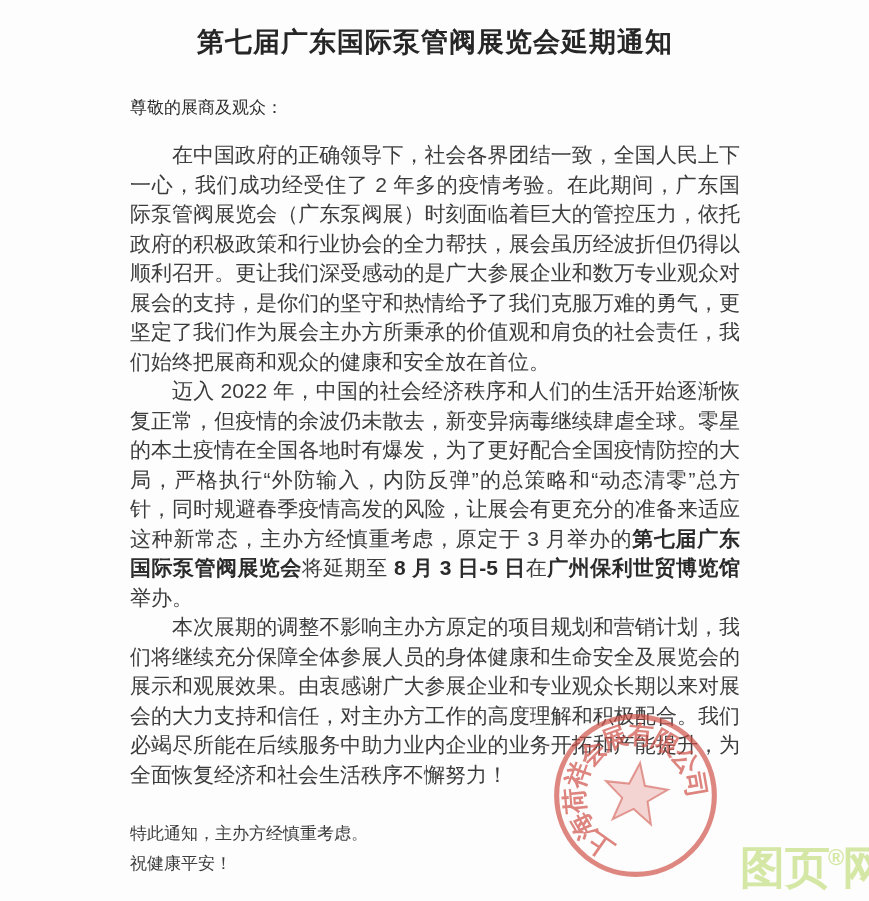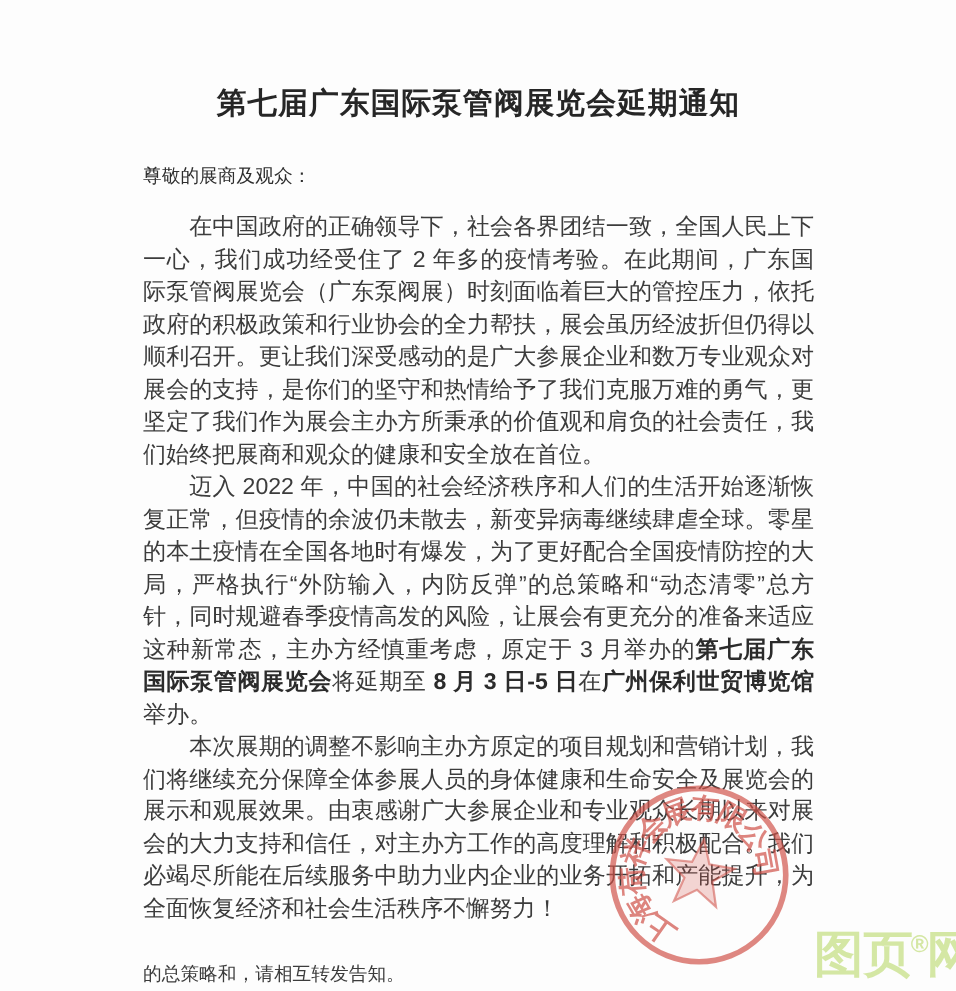--- a/index.html
+++ b/index.html
@@ -8,21 +8,21 @@
     width:869px;
     height:901px;
     margin:0 auto;
     background:#fdfdfd;
     overflow:hidden;
     font-family:"Liberation Sans","DejaVu Sans",sans-serif;
     color:#3c3c3c;
   }
   .content { padding:0 129px 0 130px; }
   h1.title {
-    margin:12px; padding-top:64px;
+    margin:0; padding-top:24px;
     font-size:27px; line-height:36px;
     font-weight:700; text-align:center;
     color:#262626; letter-spacing:1px;
   }
   .salutation {
     margin:36px 0 0 0;
     font-size:17px; line-height:24px;
     font-weight:400; color:#2e2e2e;
   }
   .body-text { margin-top:20px; }
@@ -73,21 +73,21 @@
 
 <div class="page">
   <div class="content">
     <h1 class="title">第七届广东国际泵管阀展览会延期通知</h1>
     <p class="salutation">尊敬的展商及观众：</p>
     <div class="body-text" id="paragraphs">
         <p><span class="seg-r">在中国政府的正确领导下，社会各界团结一致，全国人民上下一心，我们成功经受住了 2 年多的疫情考验。在此期间，广东国际泵管阀展览会（广东泵阀展）时刻面临着巨大的管控压力，依托政府的积极政策和行业协会的全力帮扶，展会虽历经波折但仍得以顺利召开。更让我们深受感动的是广大参展企业和数万专业观众对展会的支持，是你们的坚守和热情给予了我们克服万难的勇气，更坚定了我们作为展会主办方所秉承的价值观和肩负的社会责任，我们始终把展商和观众的健康和安全放在首位。</span></p>
         <p><span class="seg-r">迈入 2022 年，中国的社会经济秩序和人们的生活开始逐渐恢复正常，但疫情的余波仍未散去，新变异病毒继续肆虐全球。零星的本土疫情在全国各地时有爆发，为了更好配合全国疫情防控的大局，严格执行“外防输入，内防反弹”的总策略和“动态清零”总方针，同时规避春季疫情高发的风险，让展会有更充分的准备来适应这种新常态，主办方经慎重考虑，原定于 3 月举办的</span><span class="seg-b">第七届广东国际泵管阀展览会</span><span class="seg-r">将延期至 </span><span class="seg-b">8 月 3 日-5 日</span><span class="seg-r">在</span><span class="seg-b">广州保利世贸博览馆</span><span class="seg-r">举办。</span></p>
         <p><span class="seg-r">本次展期的调整不影响主办方原定的项目规划和营销计划，我们将继续充分保障全体参展人员的身体健康和生命安全及展览会的展示和观展效果。由衷感谢广大参展企业和专业观众长期以来对展会的大力支持和信任，对主办方工作的高度理解和积极配合。我们必竭尽所能在后续服务中助力业内企业的业务开拓和产能提升，为全面恢复经济和社会生活秩序不懈努力！</span></p>
       </div>
-    <p class="closing first">的总策略和，请相互转发告知。</p>
+    <p class="closing first">特此通知，主办方经慎重考虑。</p>
     <p class="closing">祝健康平安！</p>
     <div class="signature">
       <p>第七届广东国际泵管阀展览会</p>
       <p class="bold">主办方</p>
       <p>在中国政府的正确领导下</p>
       <p class="bold">2022 年 2 月 14 日 星期一</p>
     </div>
   </div>
 
   <svg class="seal" viewBox="-105 -105 210 210" xmlns="http://www.w3.org/2000/svg">

